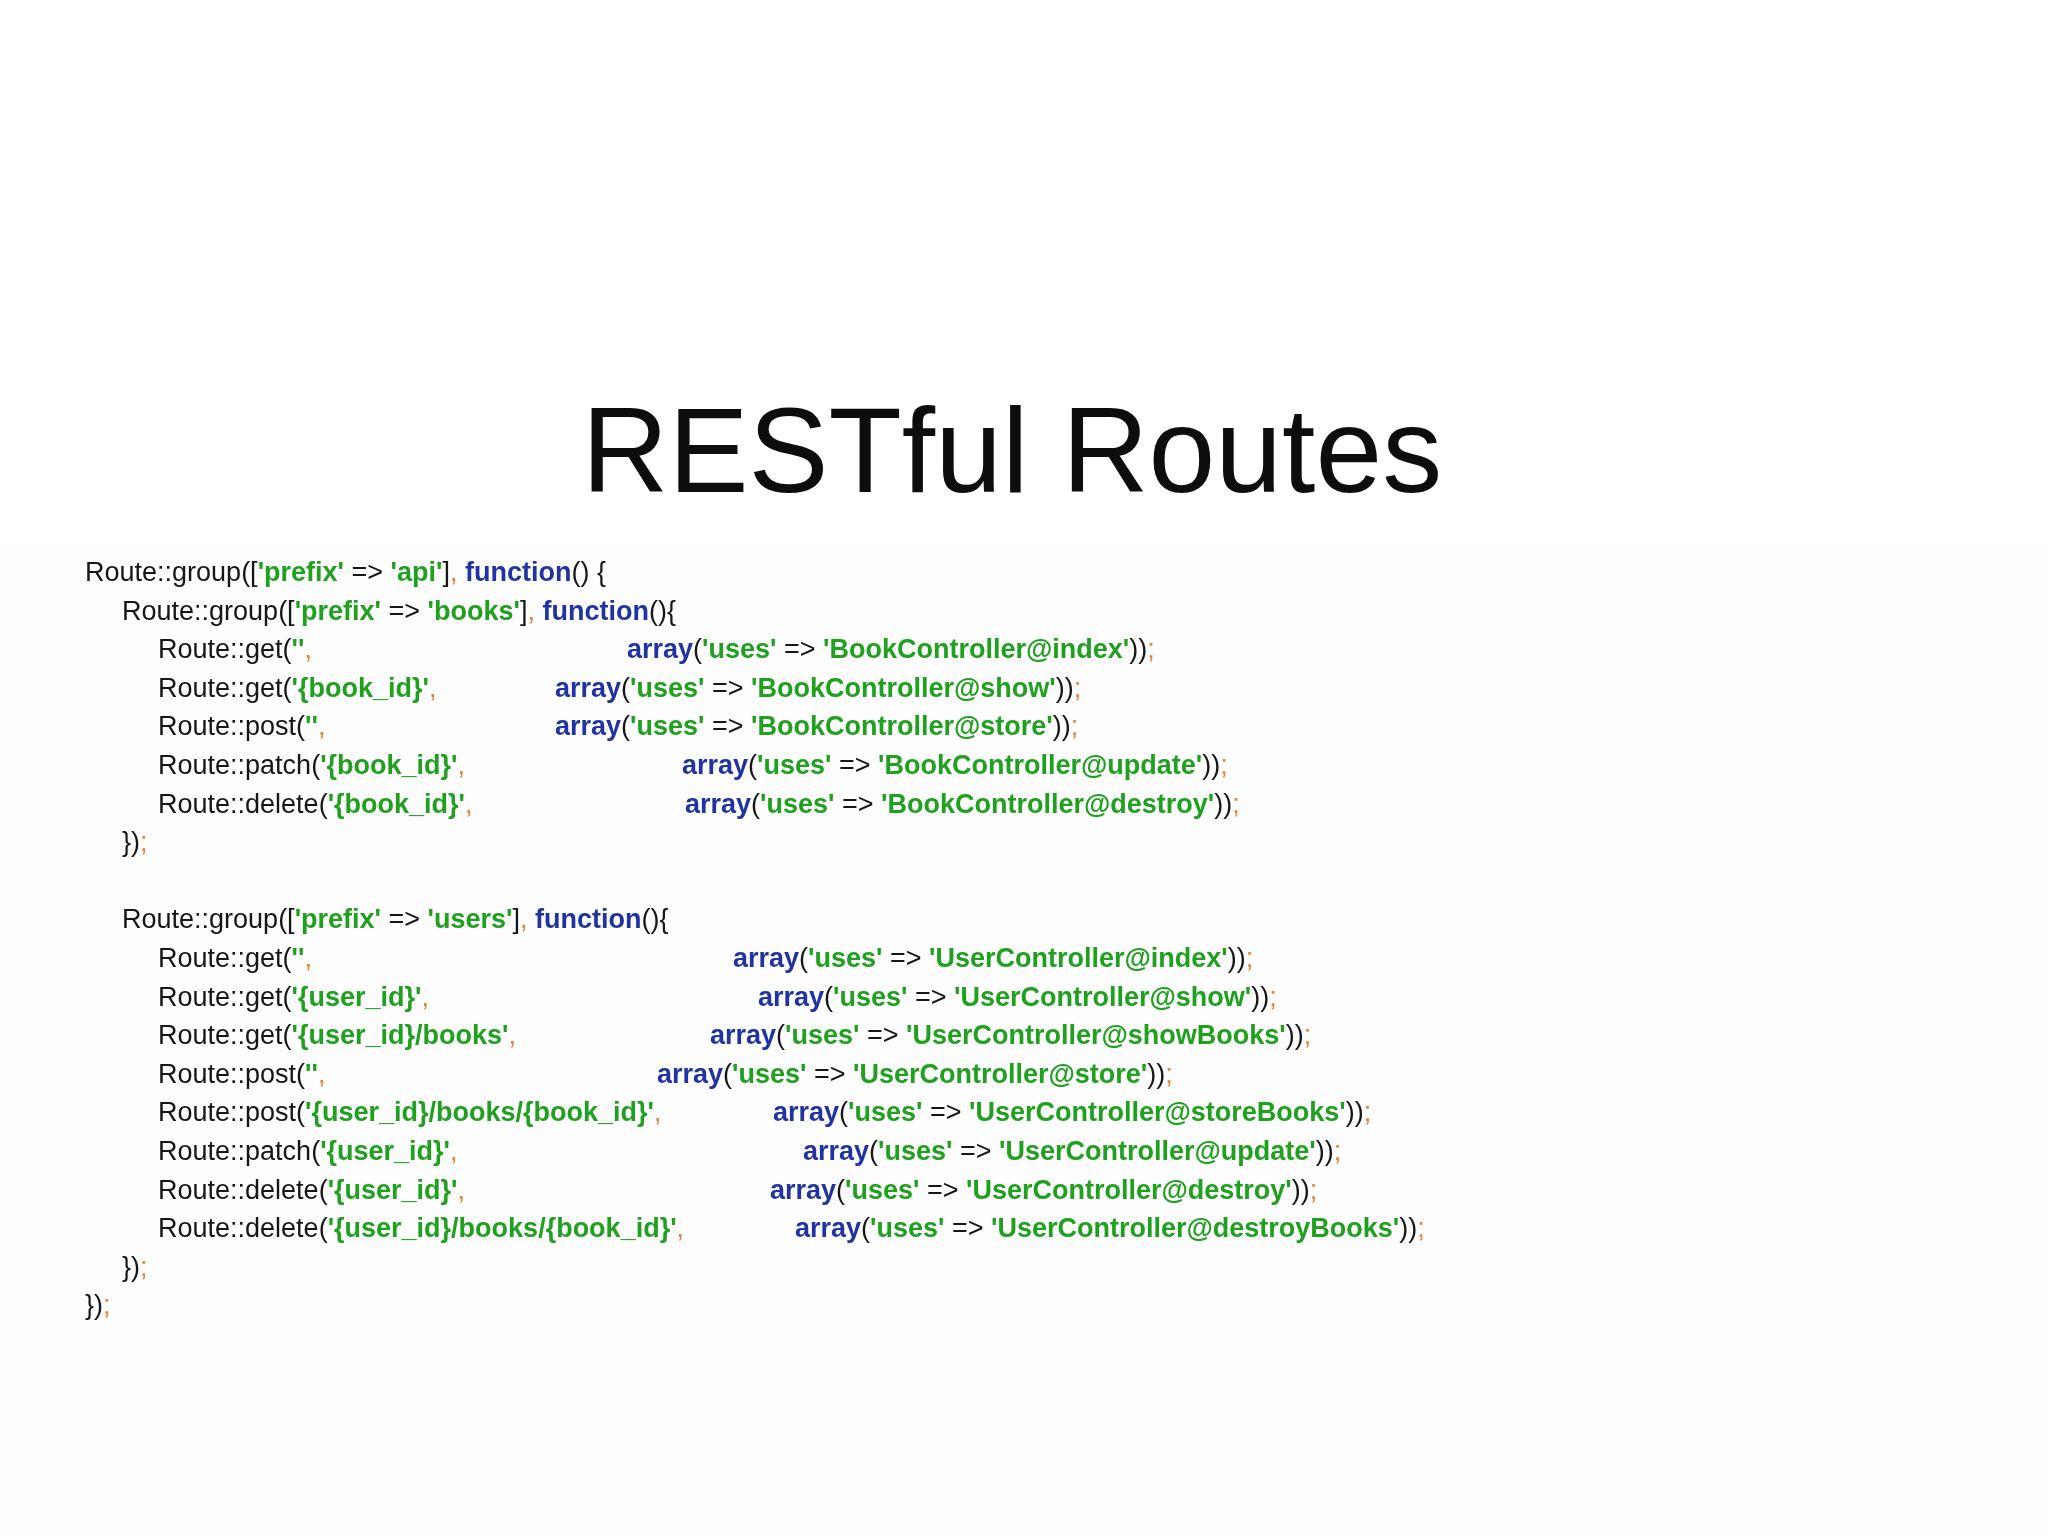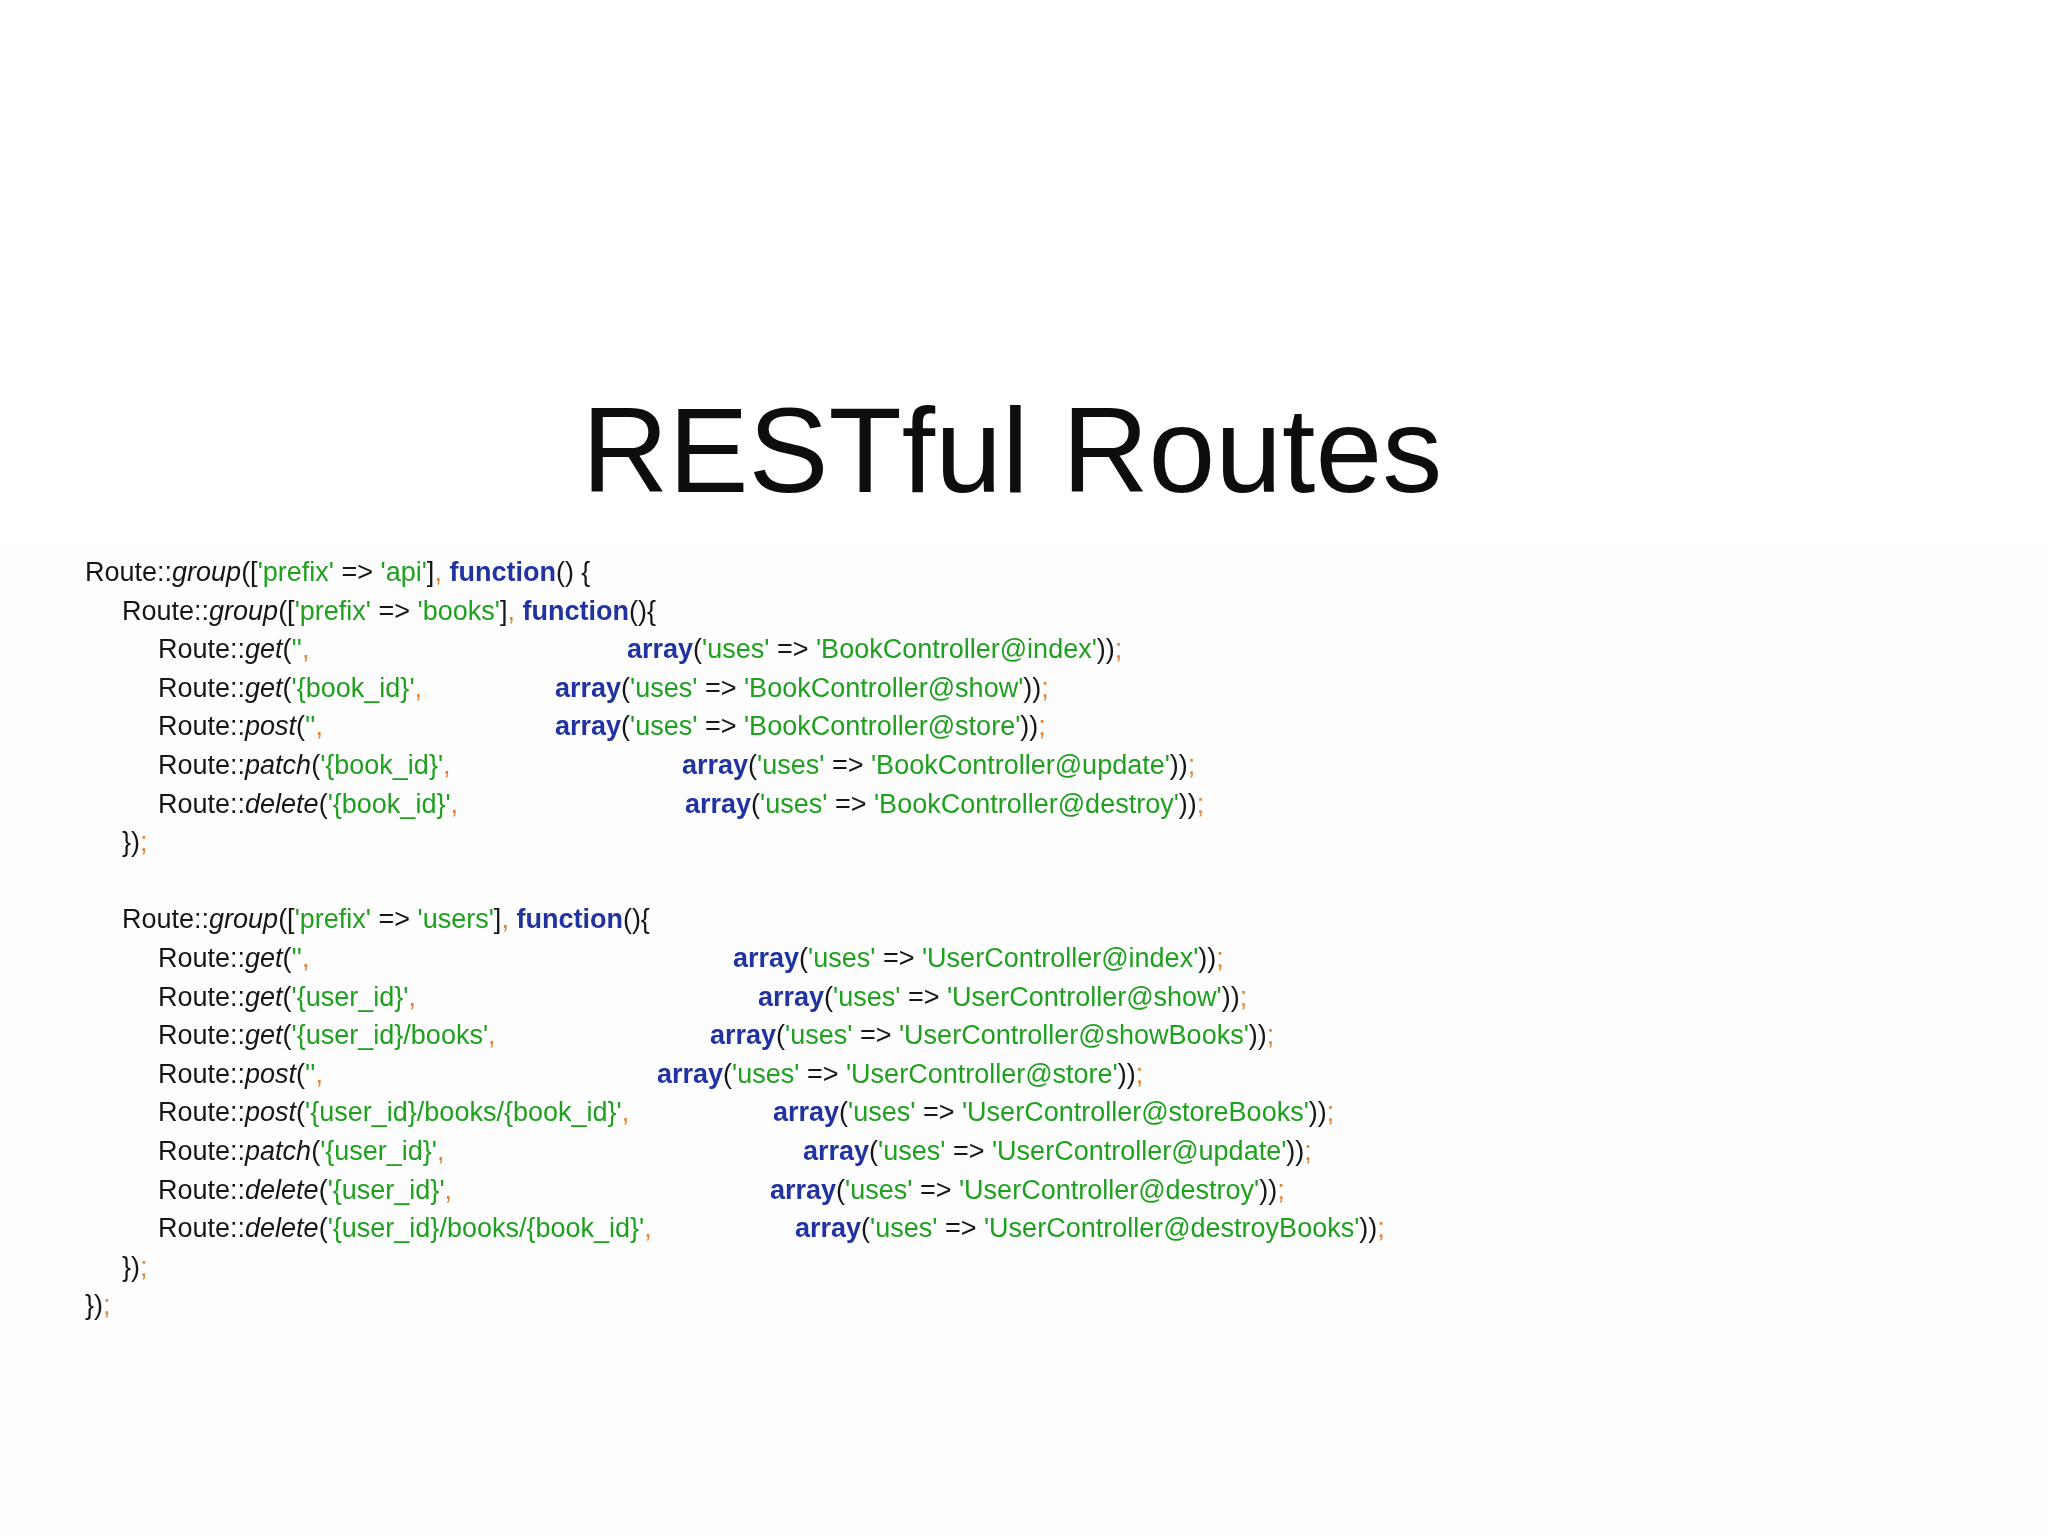--- a/index.html
+++ b/index.html
@@ -49,22 +49,22 @@
     width: 100%;
     height: 39px;
     white-space: pre;
   }
   .seg {
     position: absolute;
     top: 0;
     white-space: pre;
   }
   .tk-p { color: var(--c-code, #161616); }
-  .tk-m { color: var(--c-code, #161616); font-style: italic; }
-  .tk-s { color: var(--c-string, #1fa01f); font-weight: normal; }
+  .tk-m { color: var(--c-code, #161616); }
+  .tk-s { color: var(--c-string, #1fa01f); font-weight: bold; }
   .tk-k { color: var(--c-keyword, #2133a0); font-weight: bold; }
   .tk-o { color: var(--c-punct, #e28436); }
 </style>
 </head>
 <body>
 
 <div id="slide">
   <div id="lower-band"></div>
 
   <div id="title-block">

